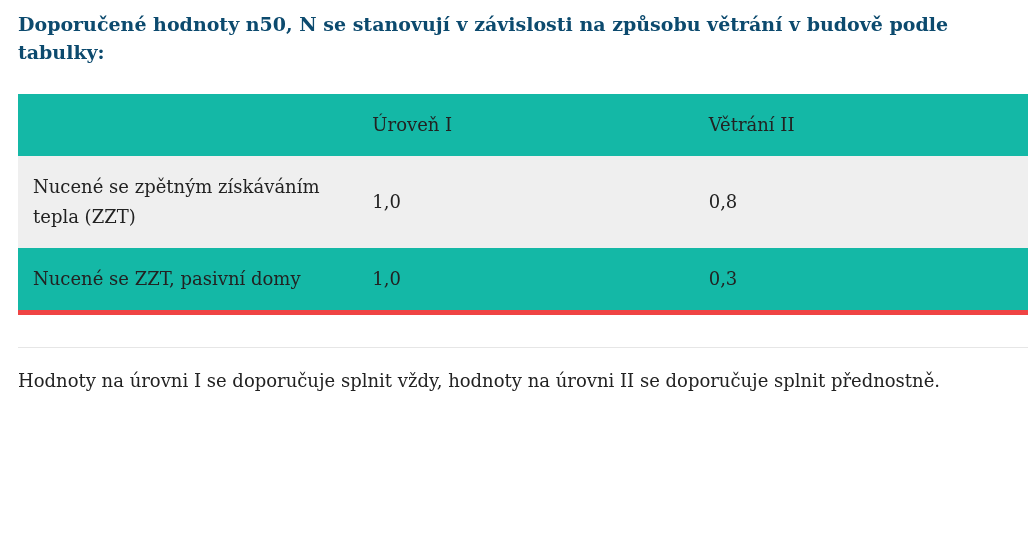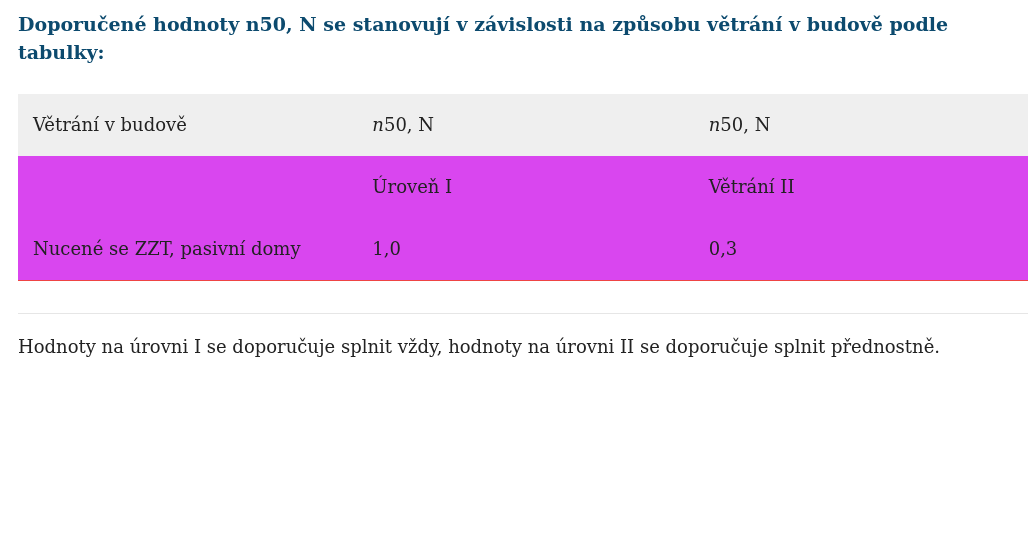--- a/index.html
+++ b/index.html
@@ -33,22 +33,22 @@
     font-size: 18px;
     line-height: 30px;
     vertical-align: middle;
     text-align: left;
     font-weight: normal;
   }
   col.c1 { width: 33.6%; }
   col.c2 { width: 33.3%; }
   col.c3 { width: 33.1%; }
   tr.row-gray td { background: #efefef; }
-  tr.row-white td { background: #d946ef; }
-  tr.last-row td { border-bottom: 1px solid #ef4444; }
+  tr.row-white td { background: #14b8a6; }
+  tr.last-row td { border-bottom: 5px solid #ef4444; }
   .var-italic { font-style: italic; }
   .divider {
     border: none;
     border-top: 1px solid #e6e6e6;
     margin: 32px 0 0 18px;
     height: 0;
   }
   .footer-note {
     margin: 19px 18px 0 18px;
     font-size: 18px;
@@ -60,29 +60,29 @@
 
 <p class="title">Doporučené hodnoty n50, N se stanovují v závislosti na způsobu větrání v budově podle tabulky:</p>
 
 <table class="values-table">
   <colgroup>
     <col class="c1">
       <col class="c2">
       <col class="c3">
   </colgroup>
   <tbody>
-    <tr class="row-gray">
-      <td>Větrání v budově</td>
-      <td><span class="var-italic">n</span><span>50, N</span></td>
-      <td><span class="var-italic">n</span><span>50, N</span></td>
-    </tr>
     <tr class="row-white">
       <td></td>
       <td>Úroveň I</td>
       <td>Větrání II</td>
+    </tr>
+    <tr class="row-gray">
+      <td>Nucené se zpětným získáváním tepla (ZZT)</td>
+      <td>1,0</td>
+      <td>0,8</td>
     </tr>
     <tr class="row-white last-row">
       <td>Nucené se ZZT, pasivní domy</td>
       <td>1,0</td>
       <td>0,3</td>
     </tr>
   </tbody>
 </table>
 
 <hr class="divider">

